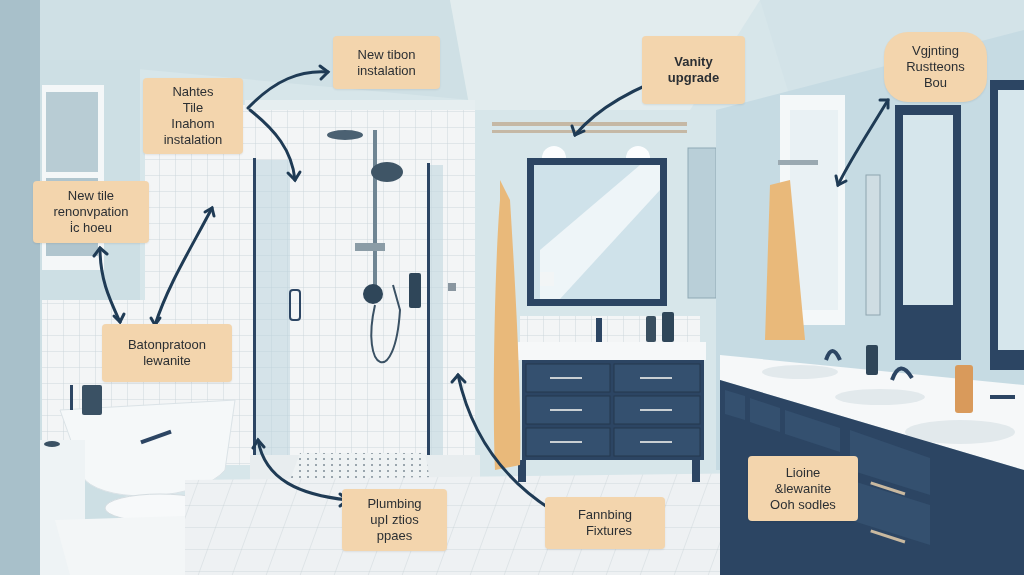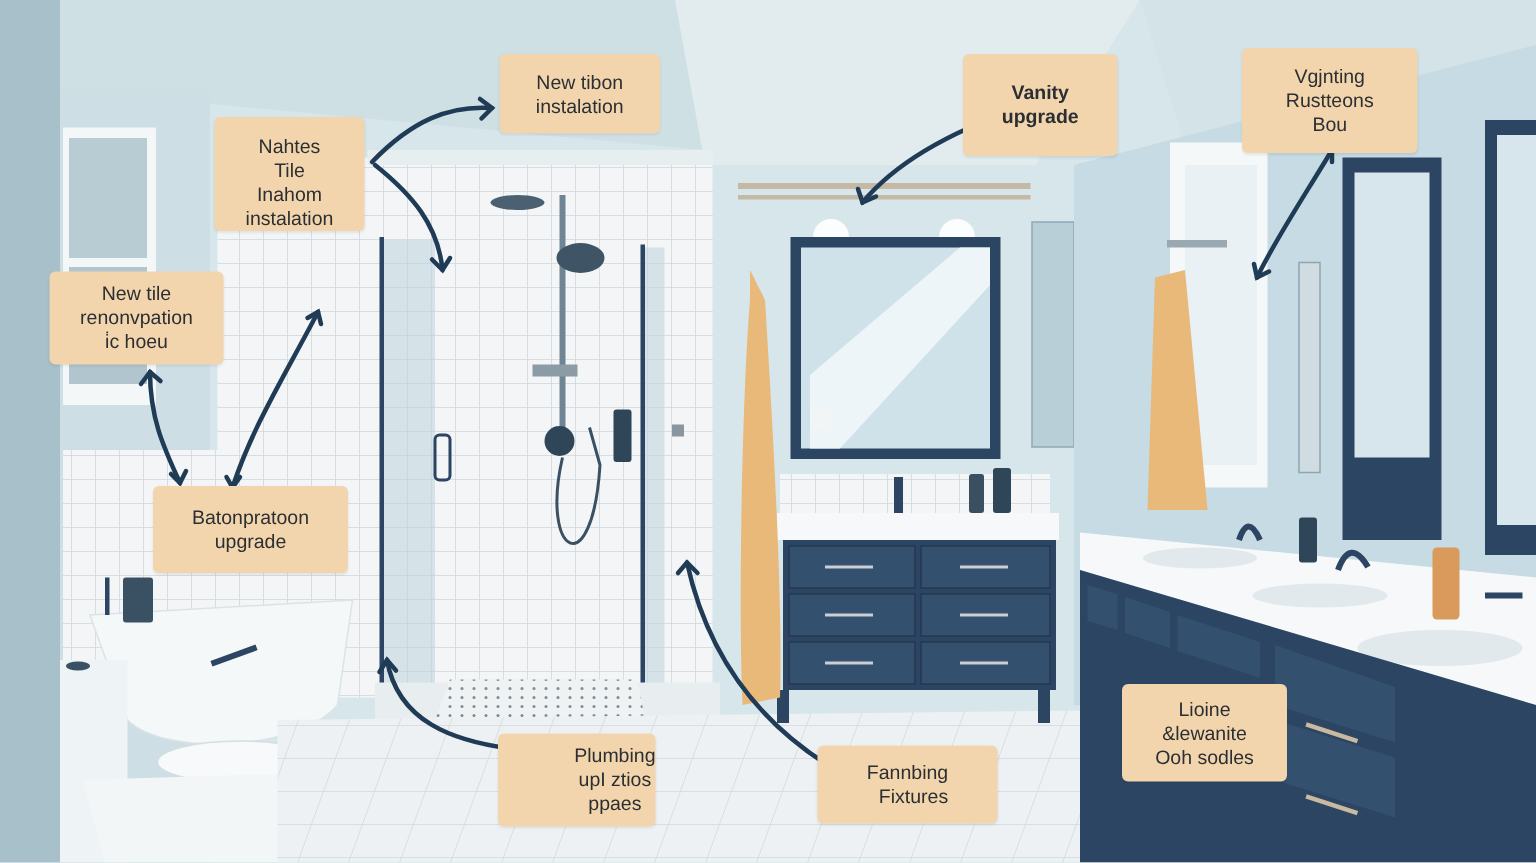--- a/index.html
+++ b/index.html
@@ -180,49 +180,49 @@
     <path d="M836 176 L838 185 L846 181"></path>
     <path d="M258 440 C 265 480, 300 495, 348 500"></path>
     <path d="M253 448 L258 440 L264 447"></path>
     <path d="M340 494 L348 500 L340 506"></path>
     <path d="M458 375 C 470 430, 500 480, 560 515"></path>
     <path d="M452 382 L458 375 L465 382"></path>
     <path d="M552 512 L560 515 L555 522"></path>
   </g>
 </svg>
 
-<div class="callout" style="left:143px;top:78px;width:100px;height:76px;align-items:flex-end;">
+<div class="callout" style="left:143px;top:78px;width:100px;height:76px;">
       <span>Nahtes
 Tile
 Inahom
 instalation</span>
     </div>
 <div class="callout" style="left:33px;top:181px;width:116px;height:62px;">
       <span>New tile
 renonvpation
 i̇c hoeu</span>
     </div>
 <div class="callout" style="left:333px;top:36px;width:107px;height:53px;">
       <span>New tibon
 instalation</span>
     </div>
 <div class="callout" style="left:642px;top:36px;width:103px;height:68px;font-weight:bold;">
       <span>Vanity
 upgrade</span>
     </div>
-<div class="callout" style="left:828px;top:32px;width:117px;height:70px;">
+<div class="callout" style="left:884px;top:32px;width:103px;height:70px;border-radius:24px;">
       <span>Vgjnting
 Rustteons
 Bou</span>
     </div>
 <div class="callout" style="left:102px;top:324px;width:130px;height:58px;">
       <span>Batonpratoon
-upgrade</span>
-    </div>
-<div class="callout" style="left:332px;top:489px;width:105px;height:62px;justify-content:flex-end;">
+lewanite</span>
+    </div>
+<div class="callout" style="left:342px;top:489px;width:105px;height:62px;">
       <span>Plumbing
 upI ztios
 ppaes</span>
     </div>
 <div class="callout" style="left:545px;top:497px;width:120px;height:52px;text-align:right;">
       <span>Fannbing
 Fixtures</span>
     </div>
 <div class="callout" style="left:748px;top:456px;width:110px;height:65px;align-items:center;">
       <span>Lioine

